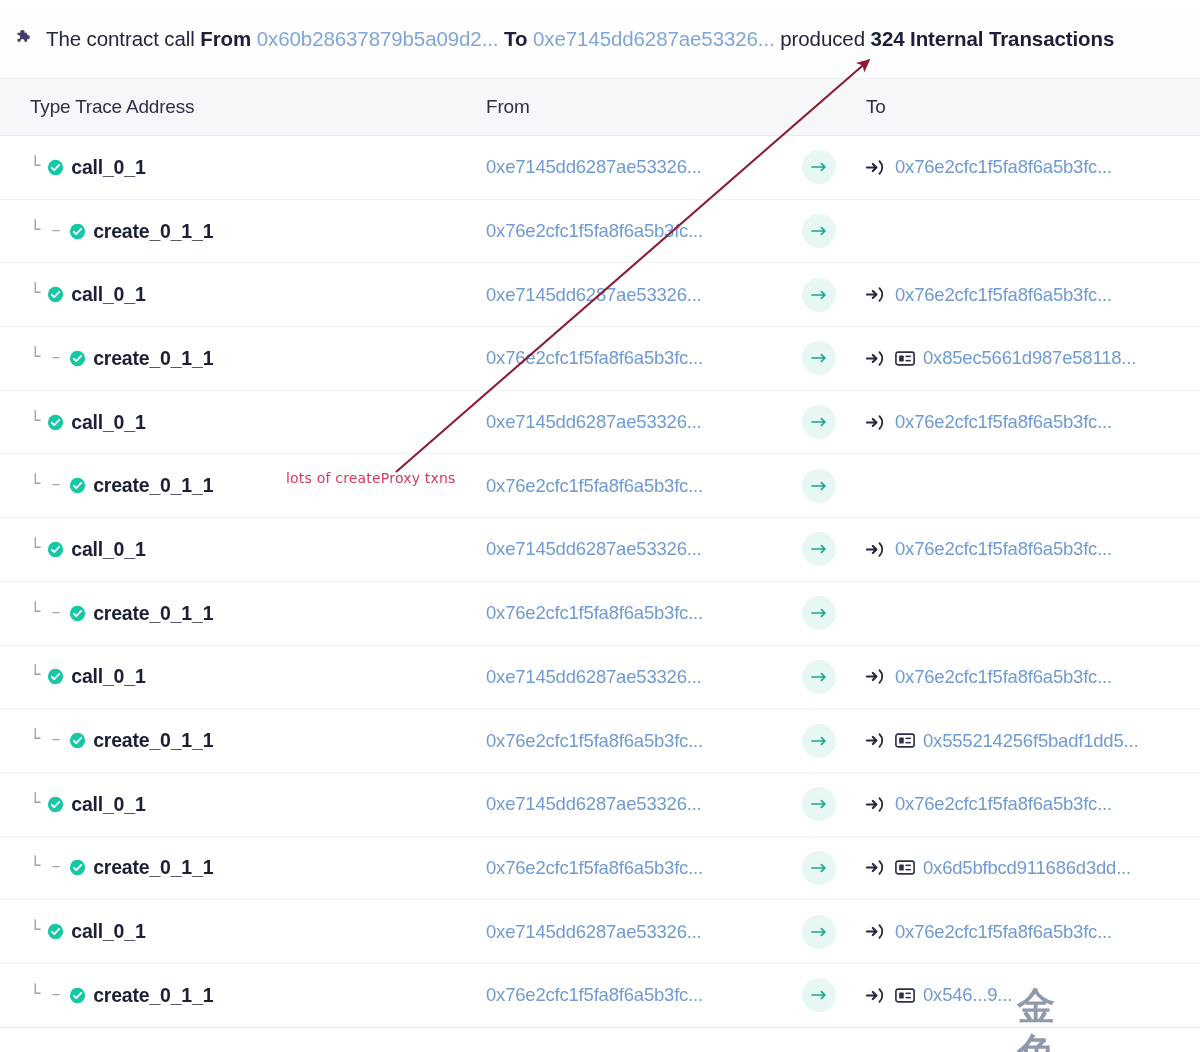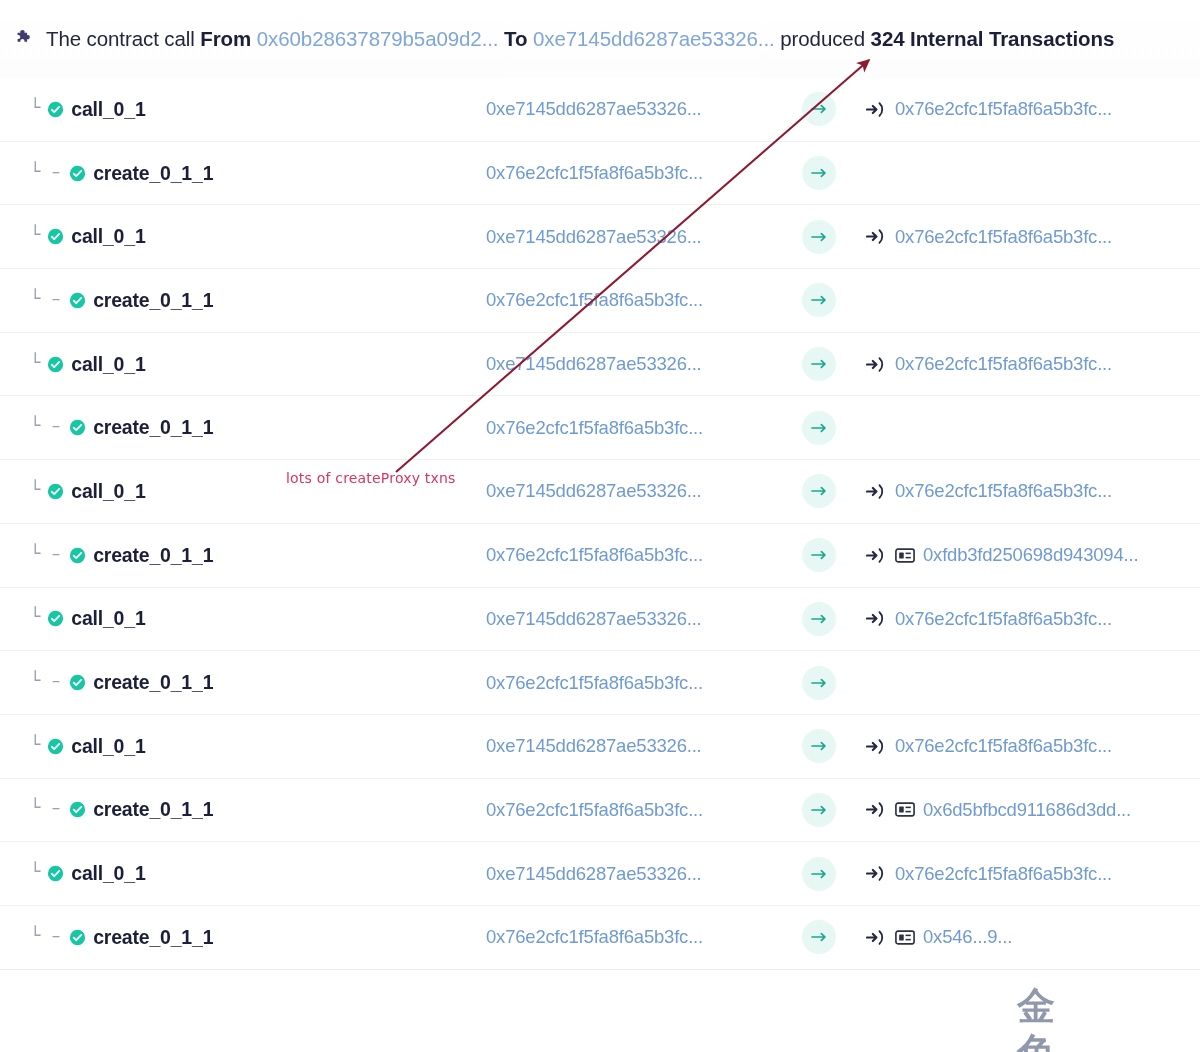--- a/index.html
+++ b/index.html
@@ -150,107 +150,27 @@
       <span class="addr">0x60b28637879b5a09d2...</span>
       <span class="lbl">To</span>
       <span class="addr">0xe7145dd6287ae53326...</span>
       <span class="plain">produced</span>
       <span class="count">324</span>
       <span class="count">Internal Transactions</span>
     </div>
   </div>
 
   <div class="table">
+    <div class="thead">
+      <div class="th col-type">Type Trace Address</div>
+      <div class="th col-from">From</div>
+      <div class="col-arrow"></div>
+      <div class="th col-to">To</div>
+    </div>
     <div id="tbody">
-        <div class="trow">
-          <div class="col-type typecell" style="padding-left:30px">
-            <span class="tree">└</span>
-            <svg class="check" viewBox="0 0 20 20">
-              <circle cx="10" cy="10" r="9" fill="#16c7a3"></circle>
-              <path d="M5.6 10.3l2.9 2.9 5.9-6.2" fill="none" stroke="#ffffff" stroke-width="2.1" stroke-linecap="round" stroke-linejoin="round"></path>
-            </svg>
-            <span class="typetext">call_0_1</span>
-          </div>
-          <div class="col-from"><span class="addrlink">0xe7145dd6287ae53326...</span></div>
-          <div class="col-arrow">
-            <div class="arrowbadge">
-              <svg width="17" height="12" viewBox="0 0 17 12">
-                <path d="M1 6h12.5M10.4 2.6L14 6l-3.6 3.4" fill="none" stroke="#17a98f" stroke-width="1.7" stroke-linecap="round" stroke-linejoin="round"></path>
-              </svg>
-            </div>
-          </div>
-          <div class="col-to tocell">
-            <svg class="inarrow" viewBox="0 0 20 20">
-              <path d="M1 10h9M7.2 6.2L11 10l-3.8 3.8" fill="none" stroke="#23283f" stroke-width="2.2" stroke-linecap="round" stroke-linejoin="round"></path>
-              <path d="M14.2 3.4a9 9 0 010 13.2" fill="none" stroke="#23283f" stroke-width="1.9" stroke-linecap="round"></path>
-            </svg>
-            <span class="addrlink">0x76e2cfc1f5fa8f6a5b3fc...</span>
-          </div>
-        </div>
-        <div class="trow">
-          <div class="col-type typecell" style="padding-left:30px">
-            <span class="tree lvl2">└ –</span>
-            <svg class="check" viewBox="0 0 20 20">
-              <circle cx="10" cy="10" r="9" fill="#16c7a3"></circle>
-              <path d="M5.6 10.3l2.9 2.9 5.9-6.2" fill="none" stroke="#ffffff" stroke-width="2.1" stroke-linecap="round" stroke-linejoin="round"></path>
-            </svg>
-            <span class="typetext">create_0_1_1</span>
-          </div>
-          <div class="col-from"><span class="addrlink">0x76e2cfc1f5fa8f6a5b3fc...</span></div>
-          <div class="col-arrow">
-            <div class="arrowbadge">
-              <svg width="17" height="12" viewBox="0 0 17 12">
-                <path d="M1 6h12.5M10.4 2.6L14 6l-3.6 3.4" fill="none" stroke="#17a98f" stroke-width="1.7" stroke-linecap="round" stroke-linejoin="round"></path>
-              </svg>
-            </div>
-          </div>
-        </div>
-        <div class="trow">
-          <div class="col-type typecell" style="padding-left:30px">
-            <span class="tree">└</span>
-            <svg class="check" viewBox="0 0 20 20">
-              <circle cx="10" cy="10" r="9" fill="#16c7a3"></circle>
-              <path d="M5.6 10.3l2.9 2.9 5.9-6.2" fill="none" stroke="#ffffff" stroke-width="2.1" stroke-linecap="round" stroke-linejoin="round"></path>
-            </svg>
-            <span class="typetext">call_0_1</span>
-          </div>
-          <div class="col-from"><span class="addrlink">0xe7145dd6287ae53326...</span></div>
-          <div class="col-arrow">
-            <div class="arrowbadge">
-              <svg width="17" height="12" viewBox="0 0 17 12">
-                <path d="M1 6h12.5M10.4 2.6L14 6l-3.6 3.4" fill="none" stroke="#17a98f" stroke-width="1.7" stroke-linecap="round" stroke-linejoin="round"></path>
-              </svg>
-            </div>
-          </div>
-          <div class="col-to tocell">
-            <svg class="inarrow" viewBox="0 0 20 20">
-              <path d="M1 10h9M7.2 6.2L11 10l-3.8 3.8" fill="none" stroke="#23283f" stroke-width="2.2" stroke-linecap="round" stroke-linejoin="round"></path>
-              <path d="M14.2 3.4a9 9 0 010 13.2" fill="none" stroke="#23283f" stroke-width="1.9" stroke-linecap="round"></path>
-            </svg>
-            <span class="addrlink">0x76e2cfc1f5fa8f6a5b3fc...</span>
-          </div>
-        </div>
-        <div class="trow">
-          <div class="col-type typecell" style="padding-left:30px">
-            <span class="tree lvl2">└ –</span>
-            <svg class="check" viewBox="0 0 20 20">
-              <circle cx="10" cy="10" r="9" fill="#16c7a3"></circle>
-              <path d="M5.6 10.3l2.9 2.9 5.9-6.2" fill="none" stroke="#ffffff" stroke-width="2.1" stroke-linecap="round" stroke-linejoin="round"></path>
-            </svg>
-            <span class="typetext">create_0_1_1</span>
-          </div>
-          <div class="col-from"><span class="addrlink">0x76e2cfc1f5fa8f6a5b3fc...</span></div>
-          <div class="col-arrow">
-            <div class="arrowbadge">
-              <svg width="17" height="12" viewBox="0 0 17 12">
-                <path d="M1 6h12.5M10.4 2.6L14 6l-3.6 3.4" fill="none" stroke="#17a98f" stroke-width="1.7" stroke-linecap="round" stroke-linejoin="round"></path>
-              </svg>
-            </div>
-          </div>
-        </div>
         <div class="trow">
           <div class="col-type typecell" style="padding-left:30px">
             <span class="tree">└</span>
             <svg class="check" viewBox="0 0 20 20">
               <circle cx="10" cy="10" r="9" fill="#16c7a3"></circle>
               <path d="M5.6 10.3l2.9 2.9 5.9-6.2" fill="none" stroke="#ffffff" stroke-width="2.1" stroke-linecap="round" stroke-linejoin="round"></path>
             </svg>
             <span class="typetext">call_0_1</span>
           </div>
           <div class="col-from"><span class="addrlink">0xe7145dd6287ae53326...</span></div>
@@ -333,64 +253,163 @@
             <svg class="inarrow" viewBox="0 0 20 20">
               <path d="M1 10h9M7.2 6.2L11 10l-3.8 3.8" fill="none" stroke="#23283f" stroke-width="2.2" stroke-linecap="round" stroke-linejoin="round"></path>
               <path d="M14.2 3.4a9 9 0 010 13.2" fill="none" stroke="#23283f" stroke-width="1.9" stroke-linecap="round"></path>
             </svg>
             <svg class="contracticon" viewBox="0 0 22 16">
               <rect x="1" y="1" width="20" height="14" rx="2.2" fill="none" stroke="#2b3048" stroke-width="1.8"></rect>
               <rect x="4.6" y="4.6" width="5" height="6.8" rx="1" fill="#2b3048"></rect>
               <rect x="11.6" y="4.8" width="5.8" height="1.7" fill="#2b3048"></rect>
               <rect x="11.6" y="9.5" width="5.8" height="1.7" fill="#2b3048"></rect>
             </svg>
-            <span class="addrlink">0xfdb3fd250698d943094...</span>
-          </div>
-        </div>
-        <div class="trow">
-          <div class="col-type typecell" style="padding-left:30px">
-            <span class="tree">└</span>
-            <svg class="check" viewBox="0 0 20 20">
-              <circle cx="10" cy="10" r="9" fill="#16c7a3"></circle>
-              <path d="M5.6 10.3l2.9 2.9 5.9-6.2" fill="none" stroke="#ffffff" stroke-width="2.1" stroke-linecap="round" stroke-linejoin="round"></path>
-            </svg>
-            <span class="typetext">call_0_1</span>
-          </div>
-          <div class="col-from"><span class="addrlink">0xe7145dd6287ae53326...</span></div>
-          <div class="col-arrow">
-            <div class="arrowbadge">
-              <svg width="17" height="12" viewBox="0 0 17 12">
-                <path d="M1 6h12.5M10.4 2.6L14 6l-3.6 3.4" fill="none" stroke="#17a98f" stroke-width="1.7" stroke-linecap="round" stroke-linejoin="round"></path>
-              </svg>
-            </div>
-          </div>
-          <div class="col-to tocell">
-            <svg class="inarrow" viewBox="0 0 20 20">
-              <path d="M1 10h9M7.2 6.2L11 10l-3.8 3.8" fill="none" stroke="#23283f" stroke-width="2.2" stroke-linecap="round" stroke-linejoin="round"></path>
-              <path d="M14.2 3.4a9 9 0 010 13.2" fill="none" stroke="#23283f" stroke-width="1.9" stroke-linecap="round"></path>
-            </svg>
-            <span class="addrlink">0x76e2cfc1f5fa8f6a5b3fc...</span>
-          </div>
-        </div>
-        <div class="trow">
-          <div class="col-type typecell" style="padding-left:30px">
-            <span class="tree lvl2">└ –</span>
-            <svg class="check" viewBox="0 0 20 20">
-              <circle cx="10" cy="10" r="9" fill="#16c7a3"></circle>
-              <path d="M5.6 10.3l2.9 2.9 5.9-6.2" fill="none" stroke="#ffffff" stroke-width="2.1" stroke-linecap="round" stroke-linejoin="round"></path>
-            </svg>
-            <span class="typetext">create_0_1_1</span>
-          </div>
-          <div class="col-from"><span class="addrlink">0x76e2cfc1f5fa8f6a5b3fc...</span></div>
-          <div class="col-arrow">
-            <div class="arrowbadge">
-              <svg width="17" height="12" viewBox="0 0 17 12">
-                <path d="M1 6h12.5M10.4 2.6L14 6l-3.6 3.4" fill="none" stroke="#17a98f" stroke-width="1.7" stroke-linecap="round" stroke-linejoin="round"></path>
-              </svg>
-            </div>
+            <span class="addrlink">0x85ec5661d987e58118...</span>
+          </div>
+        </div>
+        <div class="trow">
+          <div class="col-type typecell" style="padding-left:30px">
+            <span class="tree">└</span>
+            <svg class="check" viewBox="0 0 20 20">
+              <circle cx="10" cy="10" r="9" fill="#16c7a3"></circle>
+              <path d="M5.6 10.3l2.9 2.9 5.9-6.2" fill="none" stroke="#ffffff" stroke-width="2.1" stroke-linecap="round" stroke-linejoin="round"></path>
+            </svg>
+            <span class="typetext">call_0_1</span>
+          </div>
+          <div class="col-from"><span class="addrlink">0xe7145dd6287ae53326...</span></div>
+          <div class="col-arrow">
+            <div class="arrowbadge">
+              <svg width="17" height="12" viewBox="0 0 17 12">
+                <path d="M1 6h12.5M10.4 2.6L14 6l-3.6 3.4" fill="none" stroke="#17a98f" stroke-width="1.7" stroke-linecap="round" stroke-linejoin="round"></path>
+              </svg>
+            </div>
+          </div>
+          <div class="col-to tocell">
+            <svg class="inarrow" viewBox="0 0 20 20">
+              <path d="M1 10h9M7.2 6.2L11 10l-3.8 3.8" fill="none" stroke="#23283f" stroke-width="2.2" stroke-linecap="round" stroke-linejoin="round"></path>
+              <path d="M14.2 3.4a9 9 0 010 13.2" fill="none" stroke="#23283f" stroke-width="1.9" stroke-linecap="round"></path>
+            </svg>
+            <span class="addrlink">0x76e2cfc1f5fa8f6a5b3fc...</span>
+          </div>
+        </div>
+        <div class="trow">
+          <div class="col-type typecell" style="padding-left:30px">
+            <span class="tree lvl2">└ –</span>
+            <svg class="check" viewBox="0 0 20 20">
+              <circle cx="10" cy="10" r="9" fill="#16c7a3"></circle>
+              <path d="M5.6 10.3l2.9 2.9 5.9-6.2" fill="none" stroke="#ffffff" stroke-width="2.1" stroke-linecap="round" stroke-linejoin="round"></path>
+            </svg>
+            <span class="typetext">create_0_1_1</span>
+          </div>
+          <div class="col-from"><span class="addrlink">0x76e2cfc1f5fa8f6a5b3fc...</span></div>
+          <div class="col-arrow">
+            <div class="arrowbadge">
+              <svg width="17" height="12" viewBox="0 0 17 12">
+                <path d="M1 6h12.5M10.4 2.6L14 6l-3.6 3.4" fill="none" stroke="#17a98f" stroke-width="1.7" stroke-linecap="round" stroke-linejoin="round"></path>
+              </svg>
+            </div>
+          </div>
+        </div>
+        <div class="trow">
+          <div class="col-type typecell" style="padding-left:30px">
+            <span class="tree">└</span>
+            <svg class="check" viewBox="0 0 20 20">
+              <circle cx="10" cy="10" r="9" fill="#16c7a3"></circle>
+              <path d="M5.6 10.3l2.9 2.9 5.9-6.2" fill="none" stroke="#ffffff" stroke-width="2.1" stroke-linecap="round" stroke-linejoin="round"></path>
+            </svg>
+            <span class="typetext">call_0_1</span>
+          </div>
+          <div class="col-from"><span class="addrlink">0xe7145dd6287ae53326...</span></div>
+          <div class="col-arrow">
+            <div class="arrowbadge">
+              <svg width="17" height="12" viewBox="0 0 17 12">
+                <path d="M1 6h12.5M10.4 2.6L14 6l-3.6 3.4" fill="none" stroke="#17a98f" stroke-width="1.7" stroke-linecap="round" stroke-linejoin="round"></path>
+              </svg>
+            </div>
+          </div>
+          <div class="col-to tocell">
+            <svg class="inarrow" viewBox="0 0 20 20">
+              <path d="M1 10h9M7.2 6.2L11 10l-3.8 3.8" fill="none" stroke="#23283f" stroke-width="2.2" stroke-linecap="round" stroke-linejoin="round"></path>
+              <path d="M14.2 3.4a9 9 0 010 13.2" fill="none" stroke="#23283f" stroke-width="1.9" stroke-linecap="round"></path>
+            </svg>
+            <span class="addrlink">0x76e2cfc1f5fa8f6a5b3fc...</span>
+          </div>
+        </div>
+        <div class="trow">
+          <div class="col-type typecell" style="padding-left:30px">
+            <span class="tree lvl2">└ –</span>
+            <svg class="check" viewBox="0 0 20 20">
+              <circle cx="10" cy="10" r="9" fill="#16c7a3"></circle>
+              <path d="M5.6 10.3l2.9 2.9 5.9-6.2" fill="none" stroke="#ffffff" stroke-width="2.1" stroke-linecap="round" stroke-linejoin="round"></path>
+            </svg>
+            <span class="typetext">create_0_1_1</span>
+          </div>
+          <div class="col-from"><span class="addrlink">0x76e2cfc1f5fa8f6a5b3fc...</span></div>
+          <div class="col-arrow">
+            <div class="arrowbadge">
+              <svg width="17" height="12" viewBox="0 0 17 12">
+                <path d="M1 6h12.5M10.4 2.6L14 6l-3.6 3.4" fill="none" stroke="#17a98f" stroke-width="1.7" stroke-linecap="round" stroke-linejoin="round"></path>
+              </svg>
+            </div>
+          </div>
+        </div>
+        <div class="trow">
+          <div class="col-type typecell" style="padding-left:30px">
+            <span class="tree">└</span>
+            <svg class="check" viewBox="0 0 20 20">
+              <circle cx="10" cy="10" r="9" fill="#16c7a3"></circle>
+              <path d="M5.6 10.3l2.9 2.9 5.9-6.2" fill="none" stroke="#ffffff" stroke-width="2.1" stroke-linecap="round" stroke-linejoin="round"></path>
+            </svg>
+            <span class="typetext">call_0_1</span>
+          </div>
+          <div class="col-from"><span class="addrlink">0xe7145dd6287ae53326...</span></div>
+          <div class="col-arrow">
+            <div class="arrowbadge">
+              <svg width="17" height="12" viewBox="0 0 17 12">
+                <path d="M1 6h12.5M10.4 2.6L14 6l-3.6 3.4" fill="none" stroke="#17a98f" stroke-width="1.7" stroke-linecap="round" stroke-linejoin="round"></path>
+              </svg>
+            </div>
+          </div>
+          <div class="col-to tocell">
+            <svg class="inarrow" viewBox="0 0 20 20">
+              <path d="M1 10h9M7.2 6.2L11 10l-3.8 3.8" fill="none" stroke="#23283f" stroke-width="2.2" stroke-linecap="round" stroke-linejoin="round"></path>
+              <path d="M14.2 3.4a9 9 0 010 13.2" fill="none" stroke="#23283f" stroke-width="1.9" stroke-linecap="round"></path>
+            </svg>
+            <span class="addrlink">0x76e2cfc1f5fa8f6a5b3fc...</span>
+          </div>
+        </div>
+        <div class="trow">
+          <div class="col-type typecell" style="padding-left:30px">
+            <span class="tree lvl2">└ –</span>
+            <svg class="check" viewBox="0 0 20 20">
+              <circle cx="10" cy="10" r="9" fill="#16c7a3"></circle>
+              <path d="M5.6 10.3l2.9 2.9 5.9-6.2" fill="none" stroke="#ffffff" stroke-width="2.1" stroke-linecap="round" stroke-linejoin="round"></path>
+            </svg>
+            <span class="typetext">create_0_1_1</span>
+          </div>
+          <div class="col-from"><span class="addrlink">0x76e2cfc1f5fa8f6a5b3fc...</span></div>
+          <div class="col-arrow">
+            <div class="arrowbadge">
+              <svg width="17" height="12" viewBox="0 0 17 12">
+                <path d="M1 6h12.5M10.4 2.6L14 6l-3.6 3.4" fill="none" stroke="#17a98f" stroke-width="1.7" stroke-linecap="round" stroke-linejoin="round"></path>
+              </svg>
+            </div>
+          </div>
+          <div class="col-to tocell">
+            <svg class="inarrow" viewBox="0 0 20 20">
+              <path d="M1 10h9M7.2 6.2L11 10l-3.8 3.8" fill="none" stroke="#23283f" stroke-width="2.2" stroke-linecap="round" stroke-linejoin="round"></path>
+              <path d="M14.2 3.4a9 9 0 010 13.2" fill="none" stroke="#23283f" stroke-width="1.9" stroke-linecap="round"></path>
+            </svg>
+            <svg class="contracticon" viewBox="0 0 22 16">
+              <rect x="1" y="1" width="20" height="14" rx="2.2" fill="none" stroke="#2b3048" stroke-width="1.8"></rect>
+              <rect x="4.6" y="4.6" width="5" height="6.8" rx="1" fill="#2b3048"></rect>
+              <rect x="11.6" y="4.8" width="5.8" height="1.7" fill="#2b3048"></rect>
+              <rect x="11.6" y="9.5" width="5.8" height="1.7" fill="#2b3048"></rect>
+            </svg>
+            <span class="addrlink">0x555214256f5badf1dd5...</span>
           </div>
         </div>
         <div class="trow">
           <div class="col-type typecell" style="padding-left:30px">
             <span class="tree">└</span>
             <svg class="check" viewBox="0 0 20 20">
               <circle cx="10" cy="10" r="9" fill="#16c7a3"></circle>
               <path d="M5.6 10.3l2.9 2.9 5.9-6.2" fill="none" stroke="#ffffff" stroke-width="2.1" stroke-linecap="round" stroke-linejoin="round"></path>
             </svg>
             <span class="typetext">call_0_1</span>

